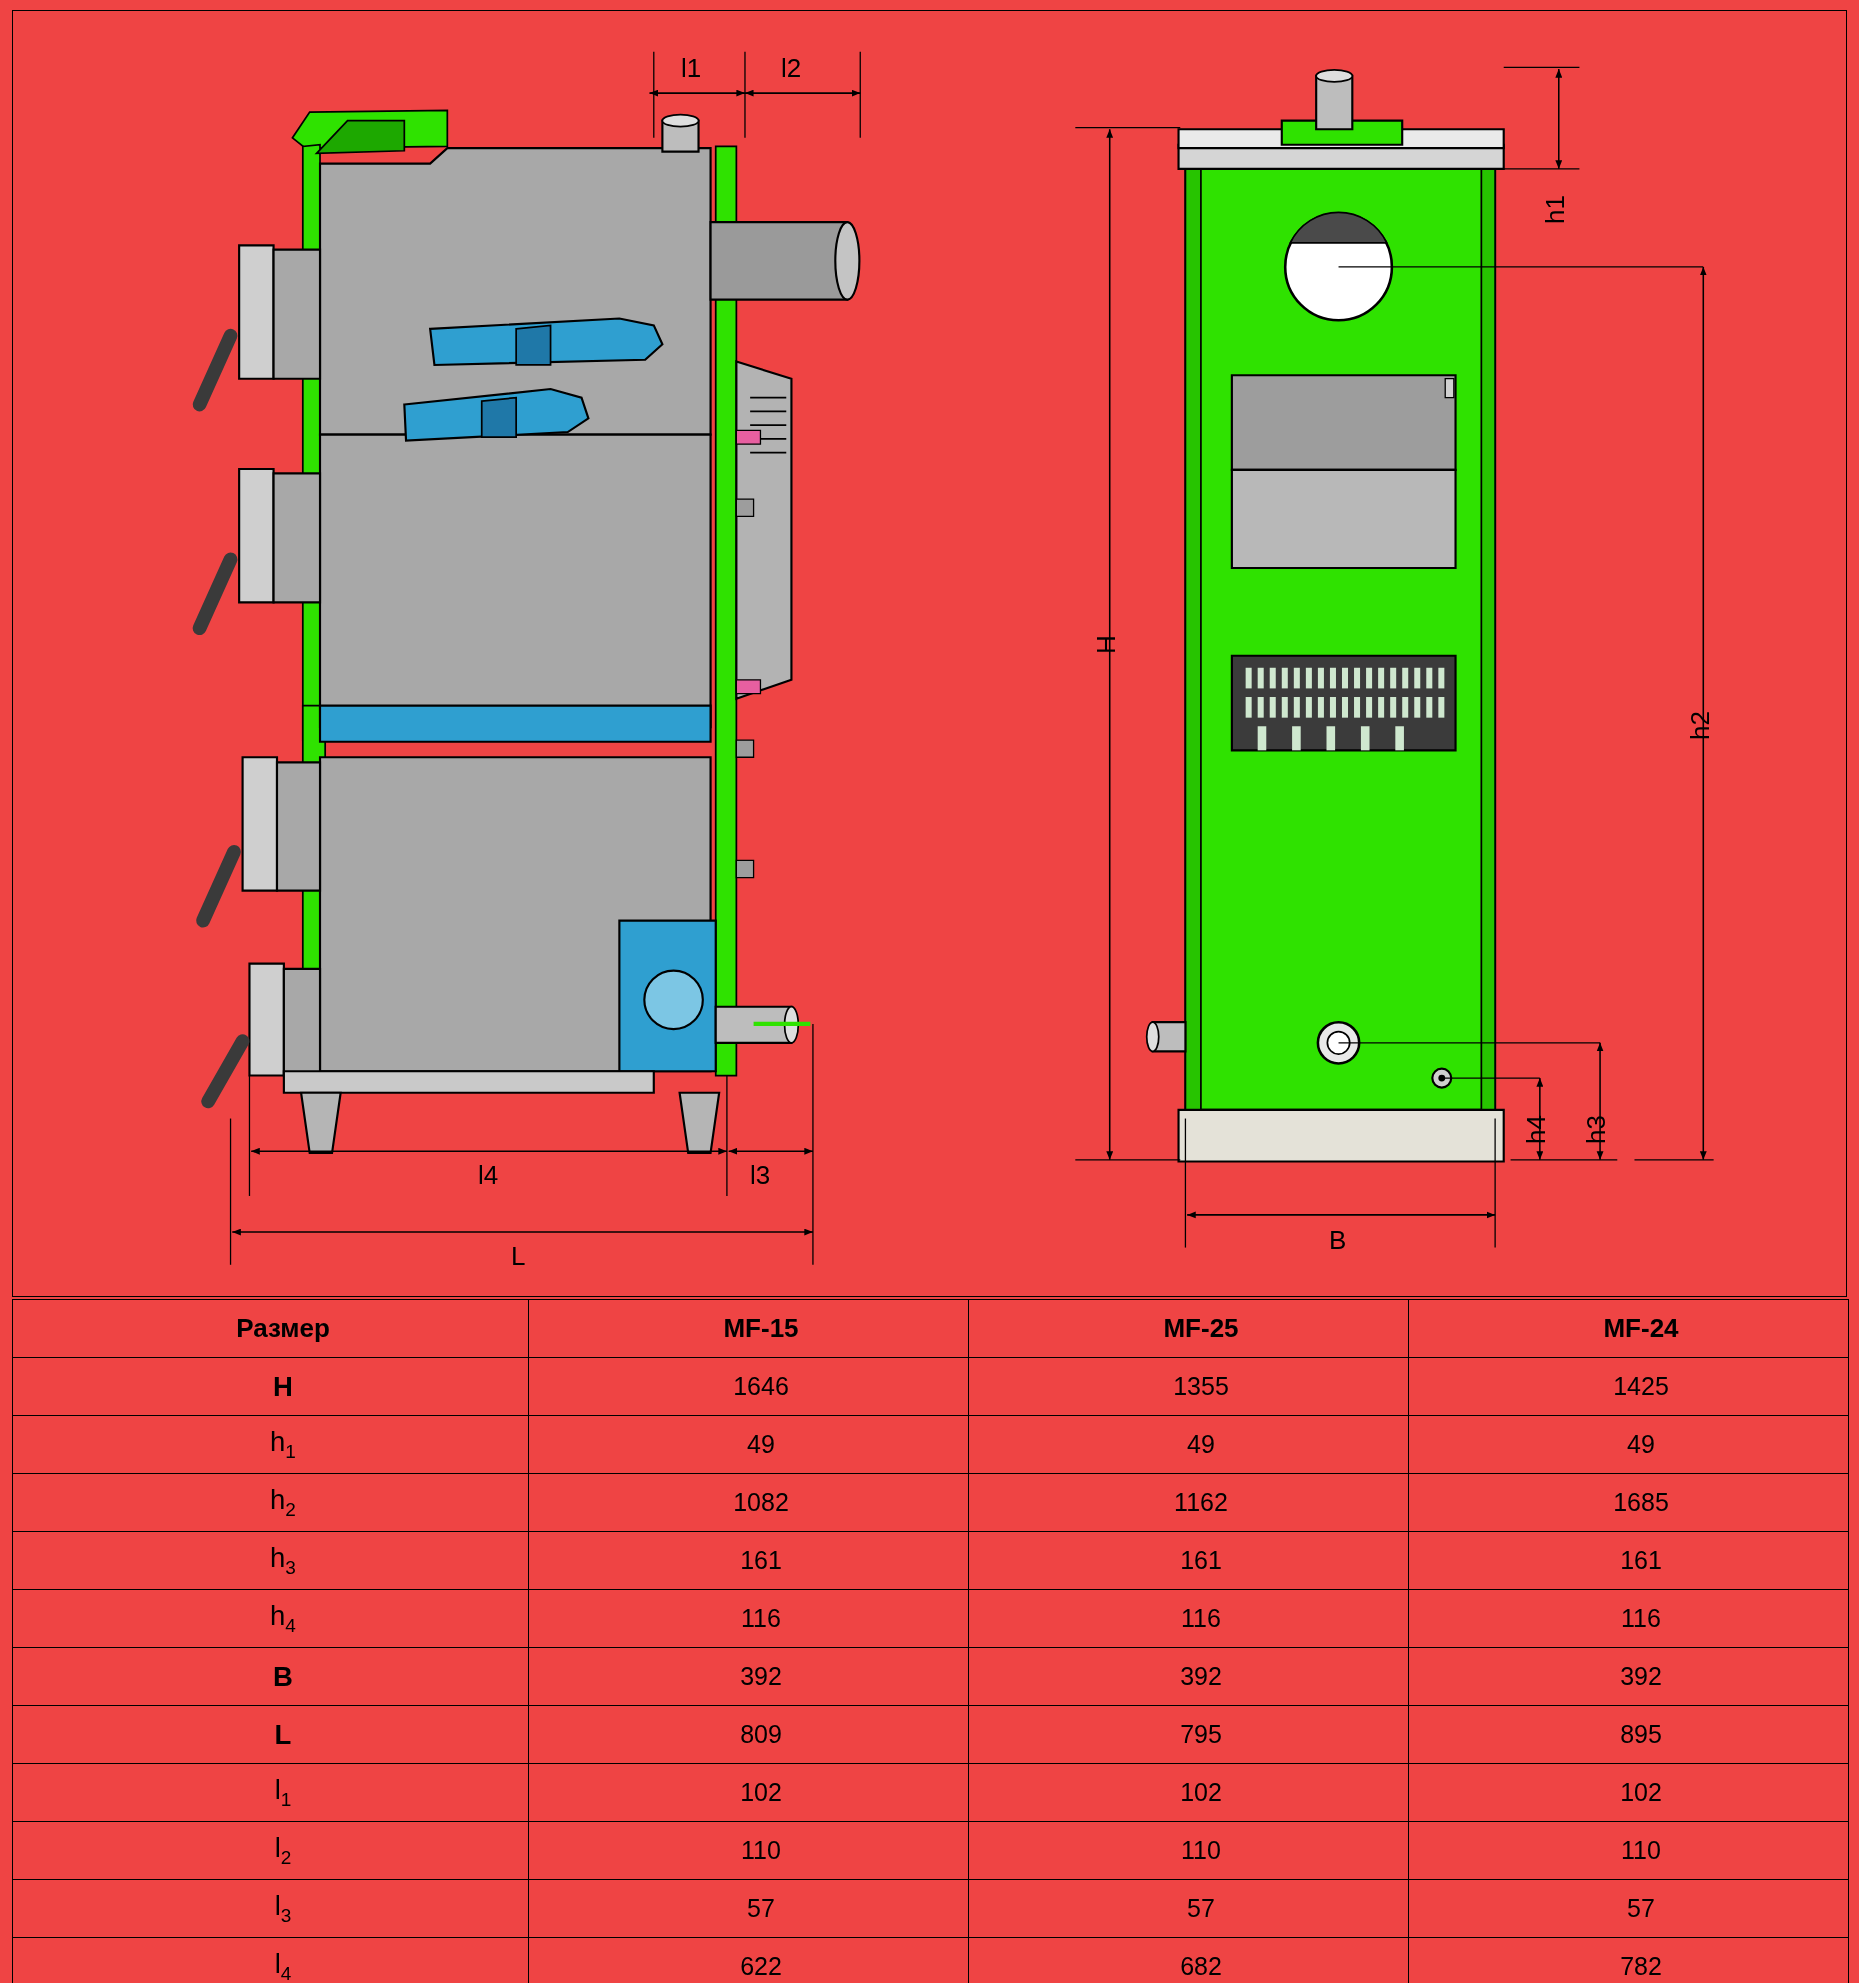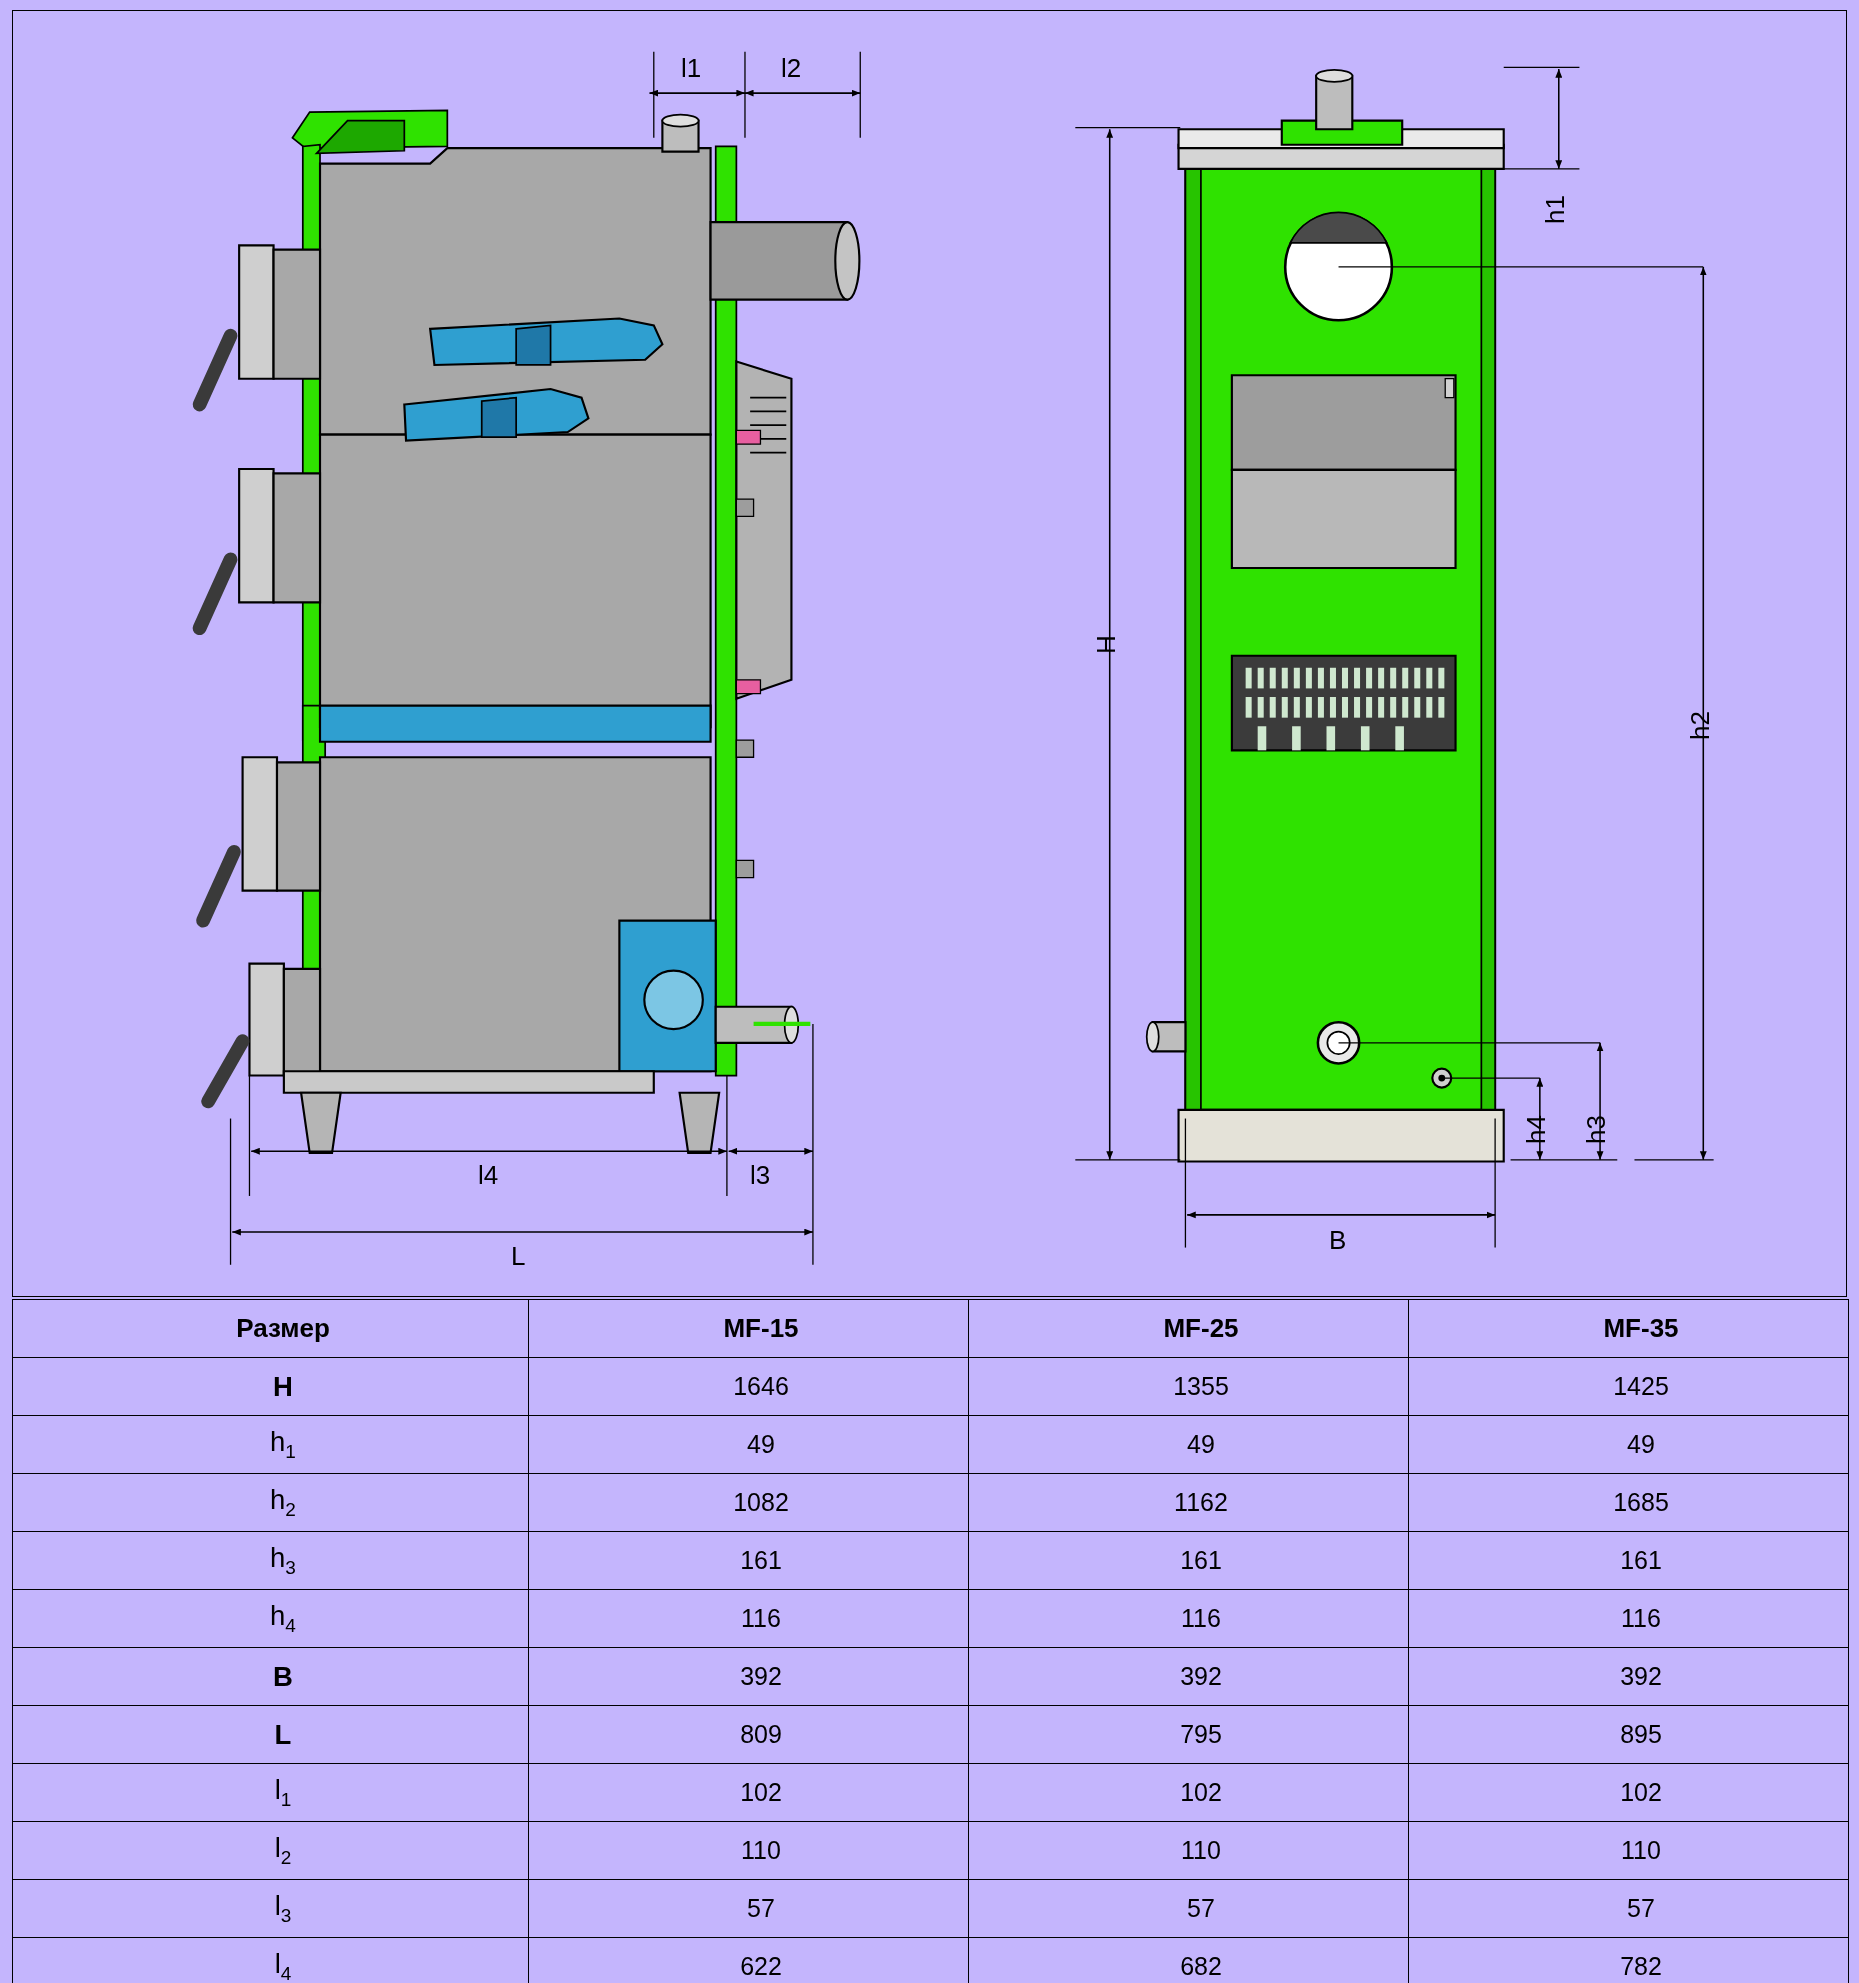--- a/index.html
+++ b/index.html
@@ -1,17 +1,17 @@
 <!DOCTYPE html>
 <html style="font-size:13.8px"><head>
 <meta charset="utf-8">
 <style>
   html,body{margin:0;padding:0;background:#ffffff;}
   body{font-family:"Liberation Sans", sans-serif;color:#000;}
-  #page{position:relative;width:1859px;height:1983px;background:#c4b5fd;overflow:hidden;}
+  #page{position:relative;width:1859px;height:1983px;background:#ef4444;overflow:hidden;}
 
   
   #drawing{position:absolute;left:0;top:0;width:1859px;height:1308px;}
   .lbl{position:absolute;font-size:26px;font-weight:400;color:#000;white-space:nowrap;}
   .vlbl{transform:rotate(-90deg);transform-origin:left top;}
 
   
   #spec-table{position:absolute;left:12px;top:1299px;width:1835px;border-collapse:collapse;
               table-layout:fixed;}
   #spec-table th,#spec-table td{border:0.9px solid #000;height:55px;text-align:center;
@@ -259,21 +259,21 @@
         <col class="c0">
         <col class="c1">
         <col class="c2">
         <col class="c3">
       </colgroup>
     <thead>
       <tr>
         <th>Размер</th>
         <th>MF-15</th>
         <th>MF-25</th>
-        <th>MF-35</th>
+        <th>MF-24</th>
       </tr>
     </thead>
     <tbody id="table-body">
         <tr>
           <td><span class="dim-name">H</span></td>
           <td>1646</td>
           <td>1355</td>
           <td>1425</td>
         </tr>
         <tr>

